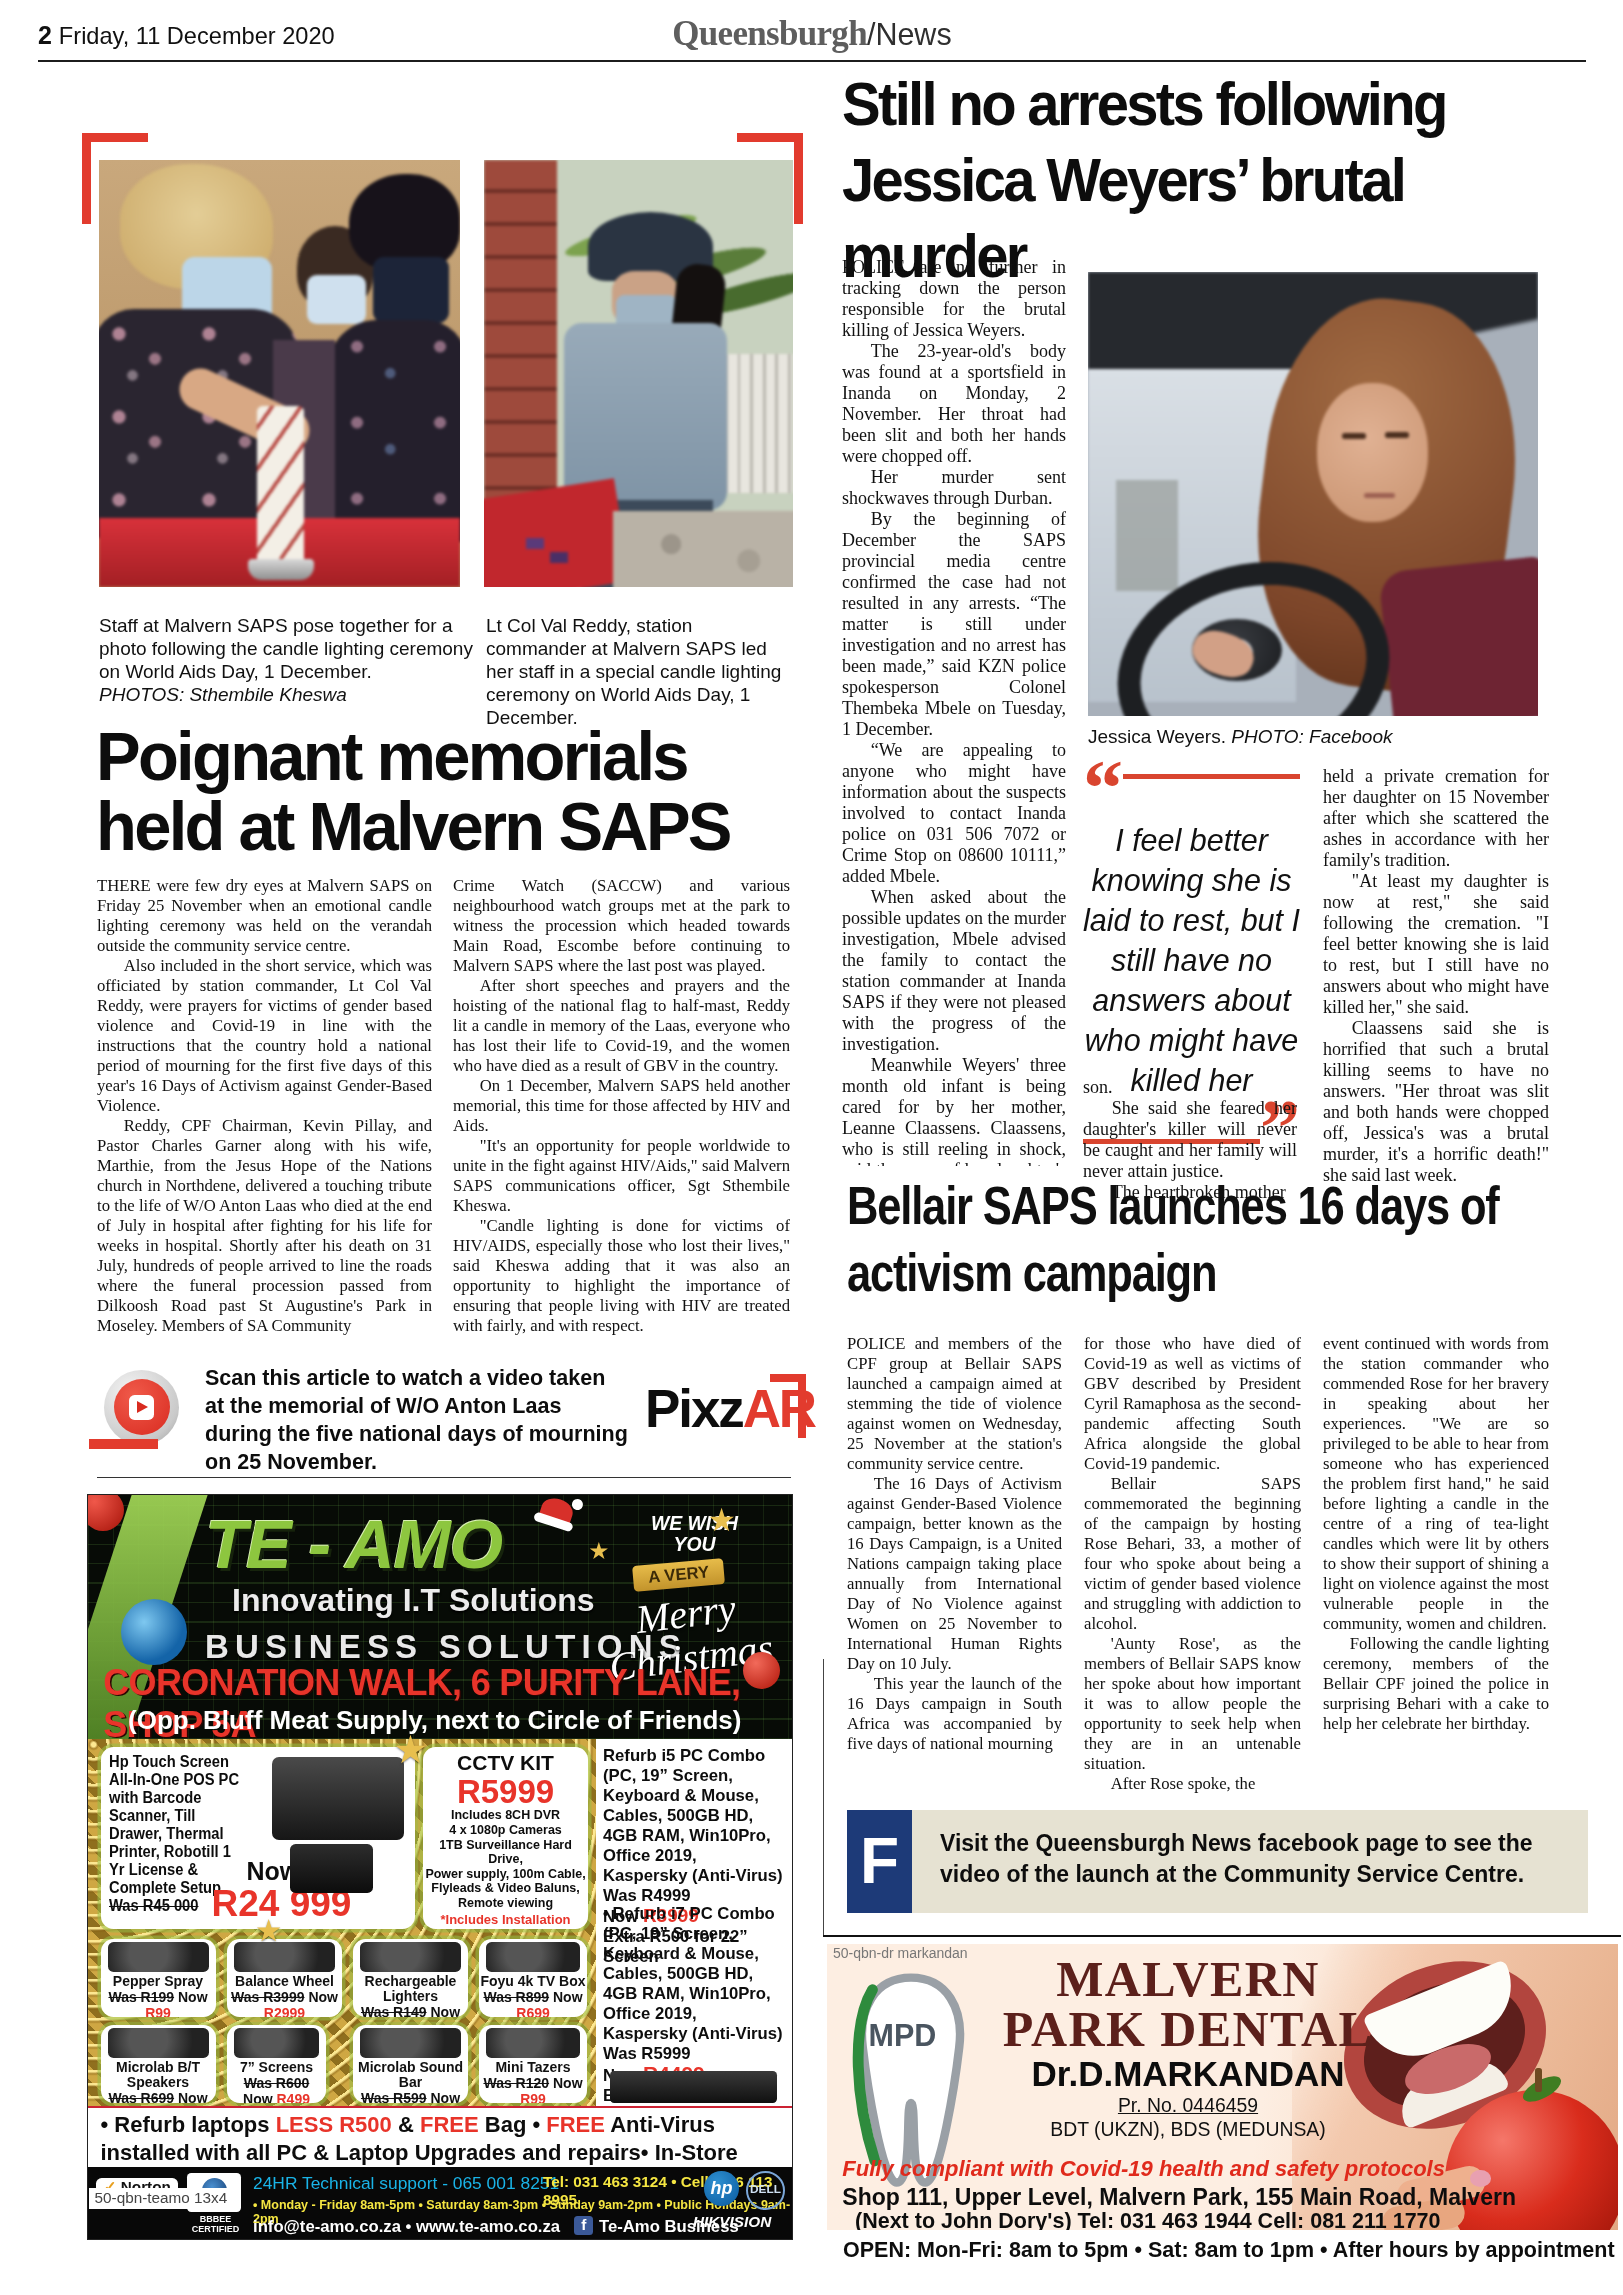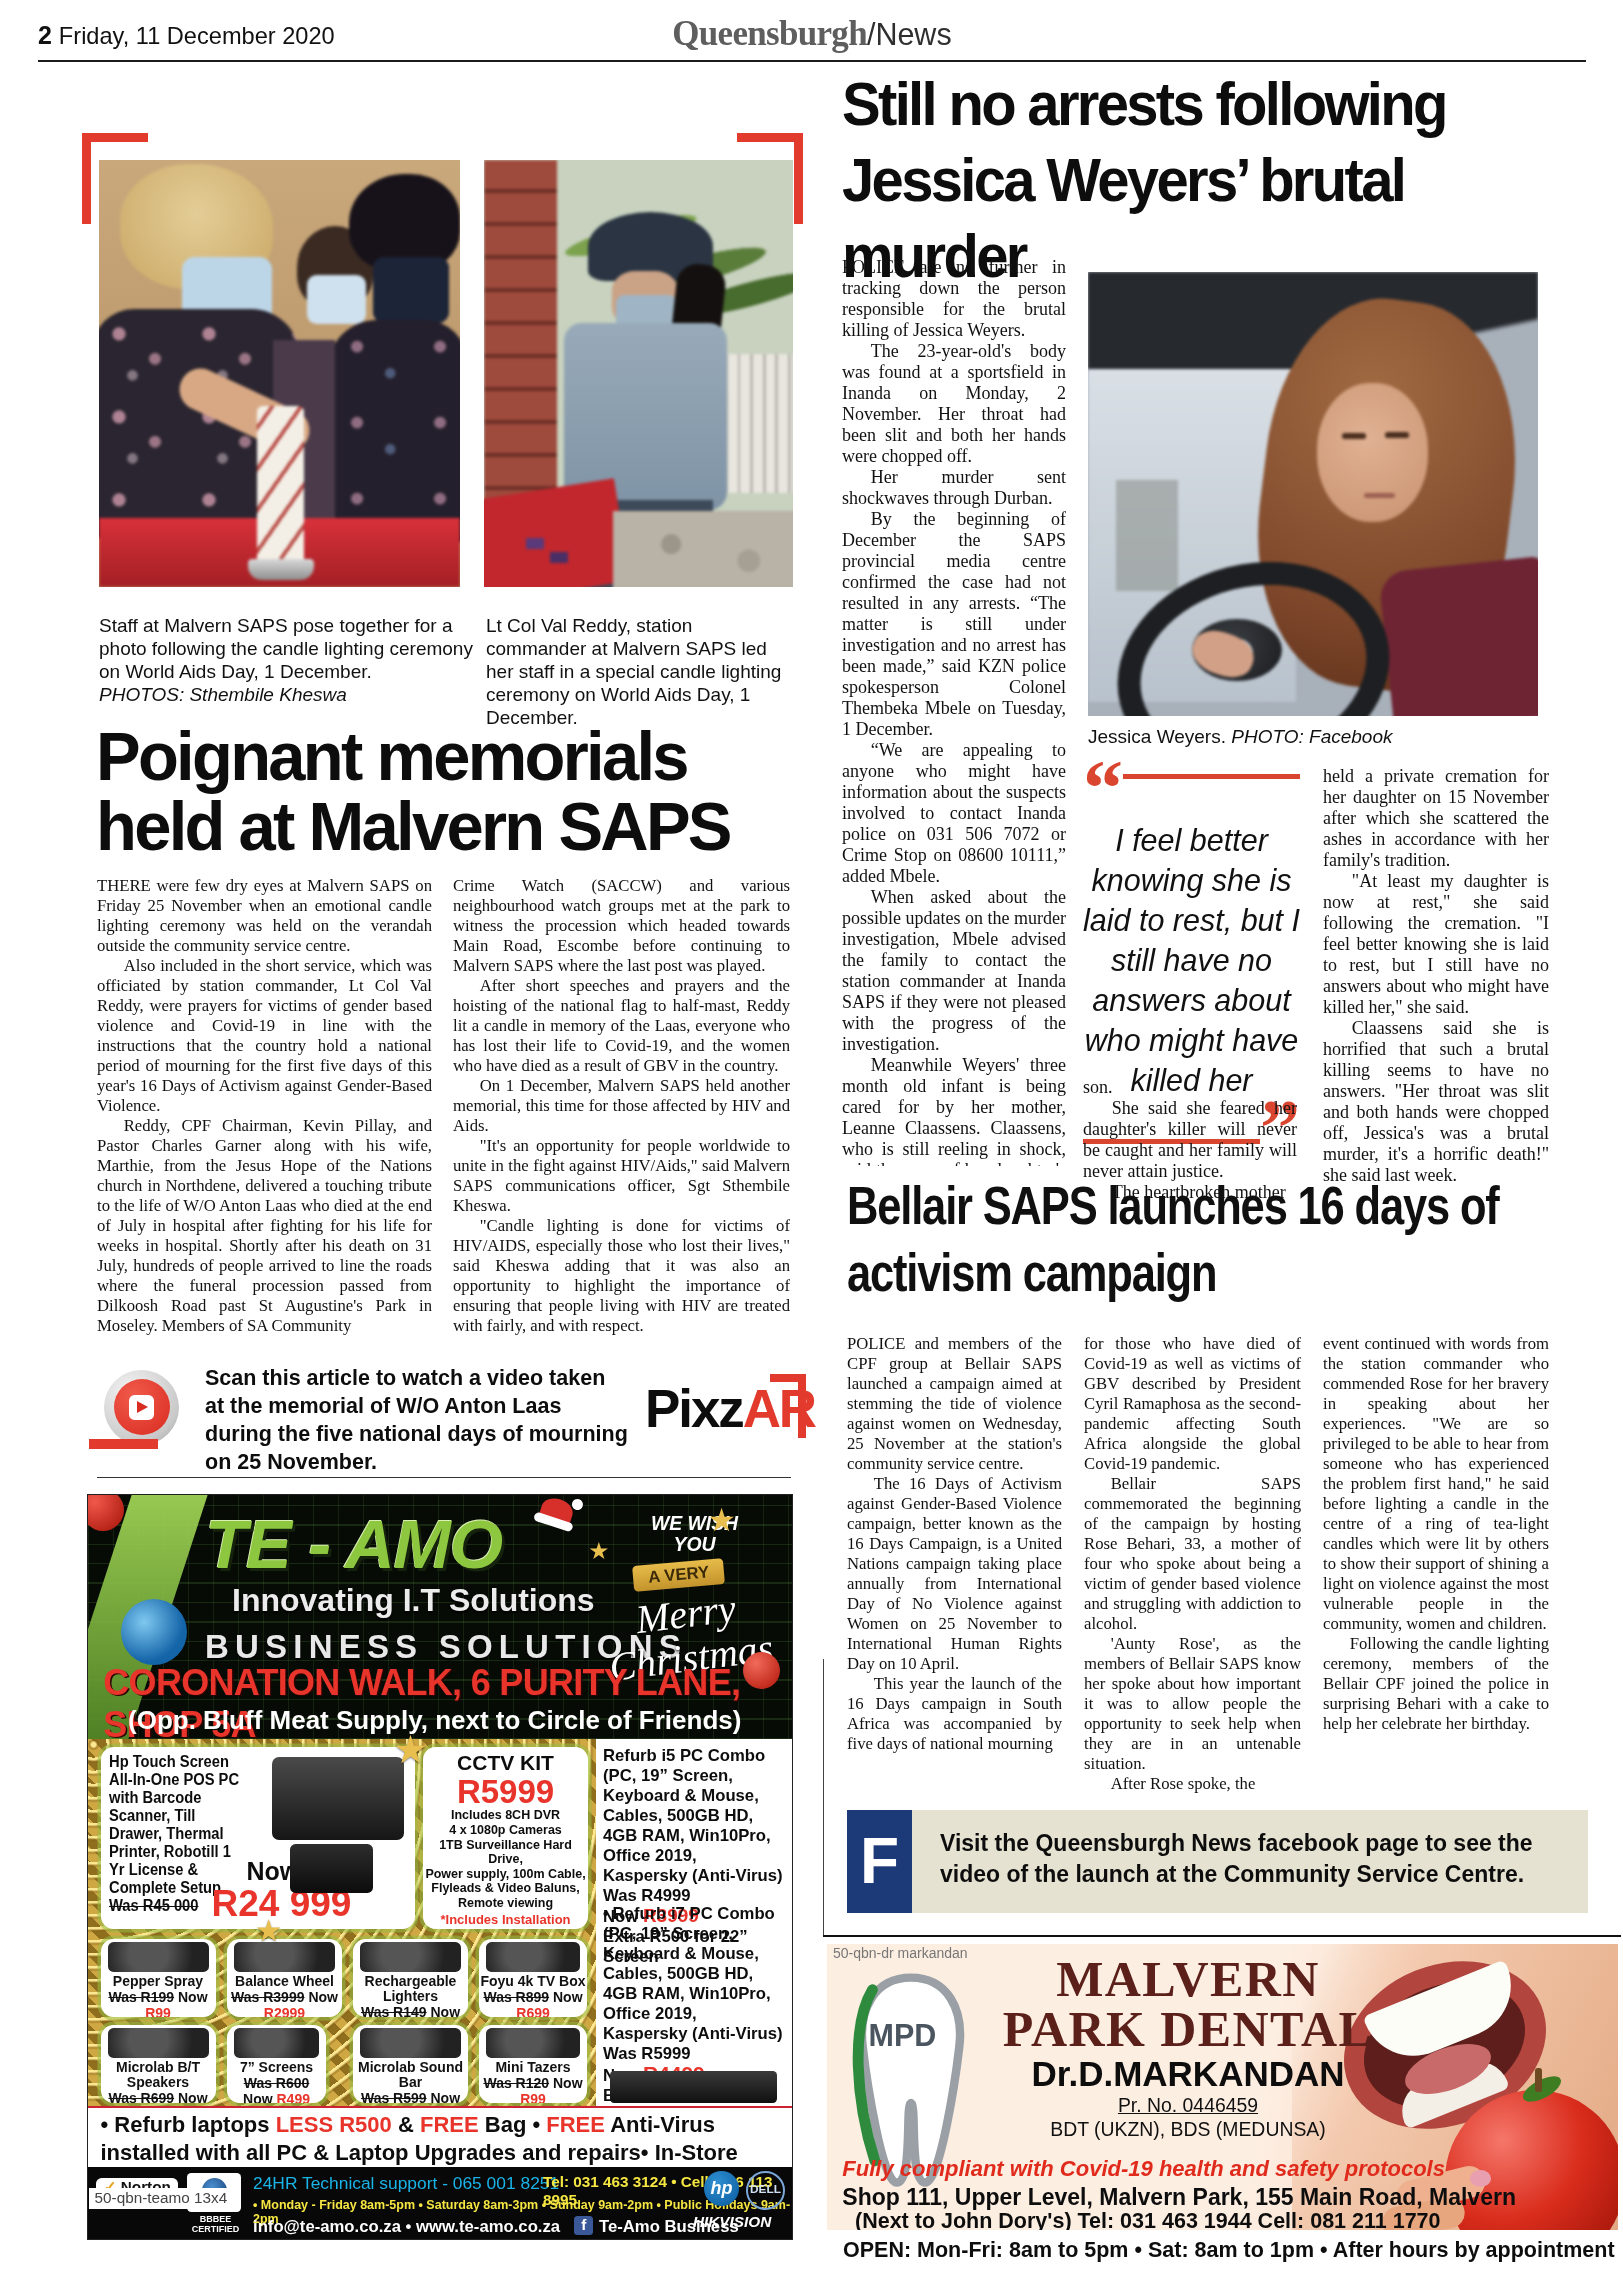--- a/index.html
+++ b/index.html
@@ -349,21 +349,21 @@
   <div class="abs news-lg just" style="left:1323px;top:766px;width:226px;height:444px;">
     <p>held a private cremation for her daughter on 15 November after which she scattered the ashes in accordance with her family's tradition.</p>
     <p>"At least my daughter is now at rest," she said following the cremation. "I feel better knowing she is laid to rest, but I still have no answers about who might have killed her," she said.</p>
     <p>Claassens said she is horrified that such a brutal killing seems to have no answers. "Her throat was slit and both hands were chopped off, Jessica's was a brutal murder, it's a horrific death!" she said last week.</p>
   </div>
 
   <div class="abs sans cond" style="left:847px;top:1172px;width:819px;font-size:53px;line-height:67px;font-weight:700;color:#101010;letter-spacing:-1.4px;transform:scaleX(.82);">Bellair SAPS launches 16 days of activism campaign</div>
 
   <div class="abs news just" style="left:847px;top:1334px;width:215px;height:466px;">
     <p>POLICE and members of the CPF group at Bellair SAPS launched a campaign aimed at stemming the tide of violence against women on Wednesday, 25 November at the station's community service centre.</p>
-    <p>The 16 Days of Activism against Gender-Based Violence campaign, better known as the 16 Days Campaign, is a United Nations campaign taking place annually from International Day of No Violence against Women on 25 November to International Human Rights Day on 10 April.</p>
+    <p>The 16 Days of Activism against Gender-Based Violence campaign, better known as the 16 Days Campaign, is a United Nations campaign taking place annually from International Day of No Violence against Women on 25 November to International Human Rights Day on 10 July.</p>
     <p>This year the launch of the 16 Days campaign in South Africa was accompanied by five days of national mourning</p>
   </div>
   <div class="abs news just" style="left:1084px;top:1334px;width:217px;height:466px;">
     <p>for those who have died of Covid-19 as well as victims of GBV described by President Cyril Ramaphosa as the second-pandemic affecting South Africa alongside the global Covid-19 pandemic.</p>
     <p>Bellair SAPS commemorated the beginning of the campaign by hosting Rose Behari, 33, a mother of four who spoke about being a victim of gender based violence and struggling with addiction to alcohol.</p>
     <p>'Aunty Rose', as the members of Bellair SAPS know her spoke about how important it was to allow people the opportunity to seek help when they are in an untenable situation.</p>
     <p>After Rose spoke, the</p>
   </div>
   <div class="abs news just" style="left:1323px;top:1334px;width:226px;height:466px;">
     <p>event continued with words from the station commander who commended Rose for her bravery in speaking about her experiences. "We are so privileged to be able to hear from someone who has experienced the problem first hand," he said before lighting a candle in the centre of a ring of tea-light candles which were lit by others to show their support of shining a light on violence against the most vulnerable people in the community, women and children.</p>

